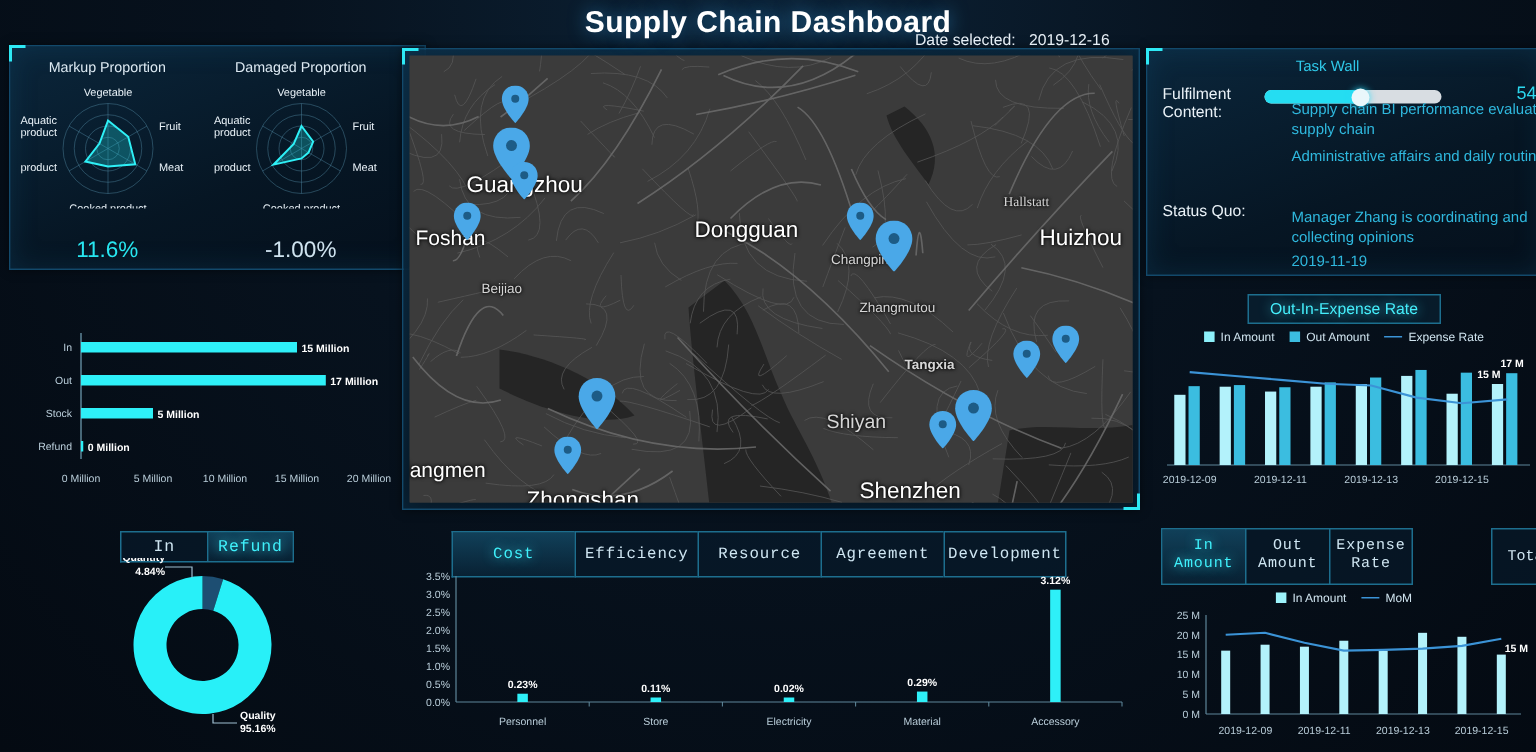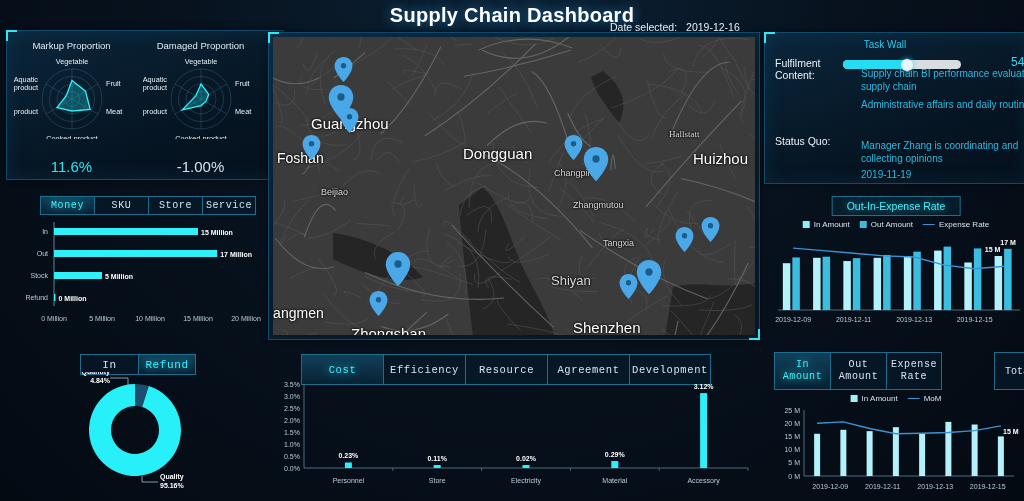--- a/index.html
+++ b/index.html
@@ -231,26 +231,20 @@
           <text x="60" y="82" text-anchor="middle" class="axlabel">Cooked product</text>
           <text x="26" y="55" text-anchor="end" class="axlabel">Retail product</text>
           <text x="26" y="23.4" text-anchor="end" class="axlabel">Aquatic</text>
           <text x="26" y="31.4" text-anchor="end" class="axlabel">product</text>
         </svg>
       <div class="radar-pct neg">-1.00%</div>
     </div>
   </div>
 
   <div class="panel" id="panel-hbar">
-    <div class="tabrow" id="tabs-money">
-        <div class="tab active">Money</div>
-        <div class="tab">SKU</div>
-        <div class="tab">Store</div>
-        <div class="tab">Service</div>
-      </div>
     <div class="hb-plot">
       <svg id="svg-hbar" width="258" height="110">
           <line x1="48" y1="4" x2="48" y2="88" stroke="#5e8699" stroke-width="1"></line>
           <text x="42" y="16" text-anchor="end" class="tick">In</text>
           <rect x="48" y="10" width="144" height="7" fill="#2ef0f8"></rect>
           <text x="195" y="16.5" text-anchor="start" class="vlabel">15 Million</text>
           <text x="42" y="38" text-anchor="end" class="tick">Out</text>
           <rect x="48" y="32" width="163.2" height="7" fill="#2ef0f8"></rect>
           <text x="214.2" y="38.5" text-anchor="start" class="vlabel">17 Million</text>
           <text x="42" y="60" text-anchor="end" class="tick">Stock</text>
@@ -498,21 +492,21 @@
         </svg>
       <div id="map-labels">
           <div class="city" style="left: 38px; top: 78px; font-size: 15px; color: rgb(255, 255, 255);">Guangzhou</div>
           <div class="city" style="left: 4px; top: 113px; font-size: 14px; color: rgb(255, 255, 255);">Foshan</div>
           <div class="city" style="left: 48px; top: 150px; font-size: 9px; color: rgb(214, 214, 214);">Beijiao</div>
           <div class="city" style="left: 190px; top: 108px; font-size: 15px; color: rgb(255, 255, 255);">Dongguan</div>
           <div class="city" style="left: 281px; top: 131px; font-size: 9px; color: rgb(214, 214, 214);">Changping</div>
           <div class="city" style="left: 300px; top: 163px; font-size: 9px; color: rgb(214, 214, 214);">Zhangmutou</div>
           <div class="city" style="left: 396px; top: 92px; font-size: 9px; color: rgb(214, 214, 214); font-family: Liberation Serif, serif;">Hallstatt</div>
           <div class="city" style="left: 420px; top: 113px; font-size: 15px; color: rgb(255, 255, 255);">Huizhou</div>
-          <div class="city" style="left: 330px; top: 201px; font-size: 9px; color: rgb(214, 214, 214);">Tangxia</div>
+          <div class="city" style="left: 330px; top: 201px; font-size: 9px; color: rgb(214, 214, 214); font-weight: bold;">Tangxia</div>
           <div class="city" style="left: 278px; top: 236px; font-size: 13px; color: rgb(214, 214, 214);">Shiyan</div>
           <div class="city" style="left: 300px; top: 282px; font-size: 15px; color: rgb(255, 255, 255);">Shenzhen</div>
           <div class="city" style="left: 78px; top: 288px; font-size: 15px; color: rgb(255, 255, 255); text-align: center;">Zhongshan</div>
           <div class="city" style="left: -10px; top: 268px; font-size: 14px; color: rgb(255, 255, 255);">Jiangmen</div>
         </div>
       <div id="map-pins">
           <div class="pin" style="left: 60.5px; top: 20px;"><svg width="19" height="25.080000000000002" viewBox="0 0 24 32">
               <path d="M12 0C5.5 0 0.6 5 0.6 11.4 0.6 20 12 32 12 32S23.4 20 23.4 11.4C23.4 5 18.5 0 12 0Z" fill="#4aa8e8"></path>
               <circle cx="12" cy="11.2" r="3.4" fill="#1d5c86"></circle>
             </svg></div>

